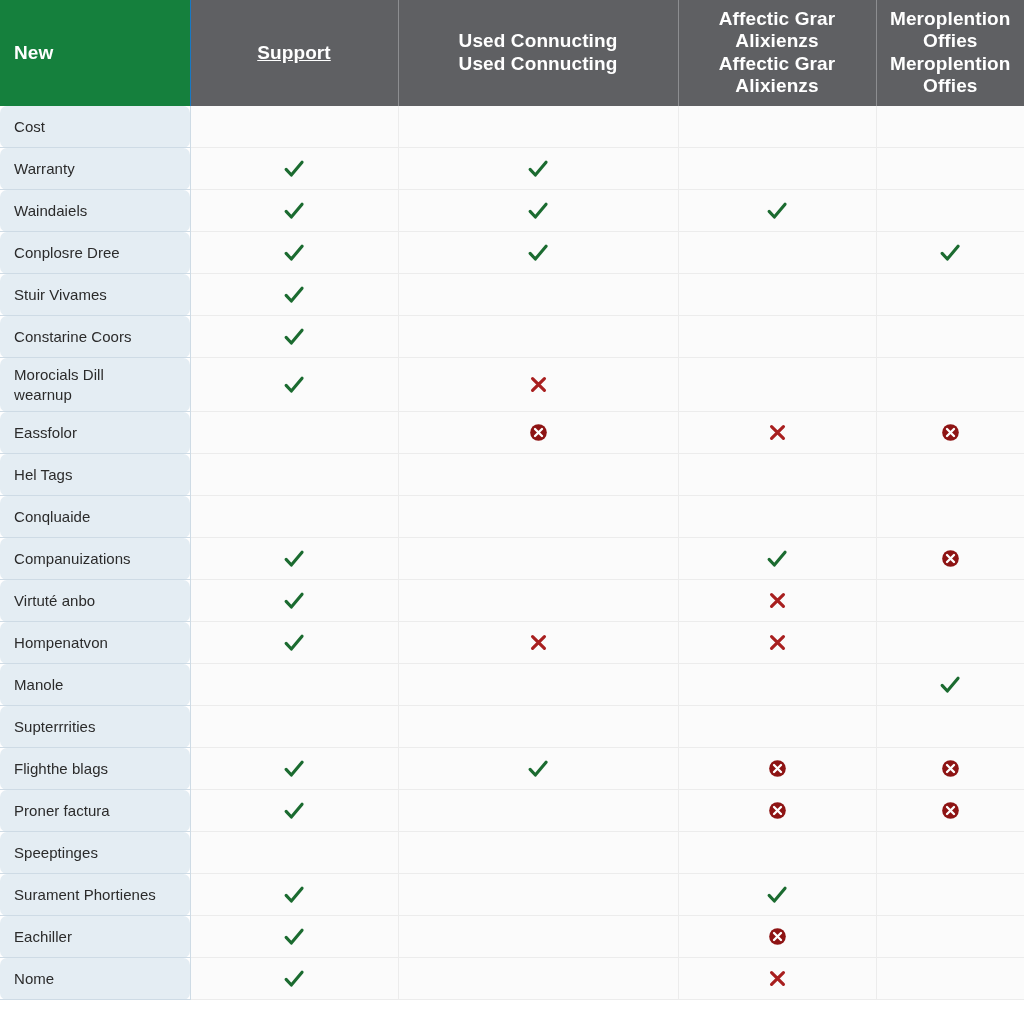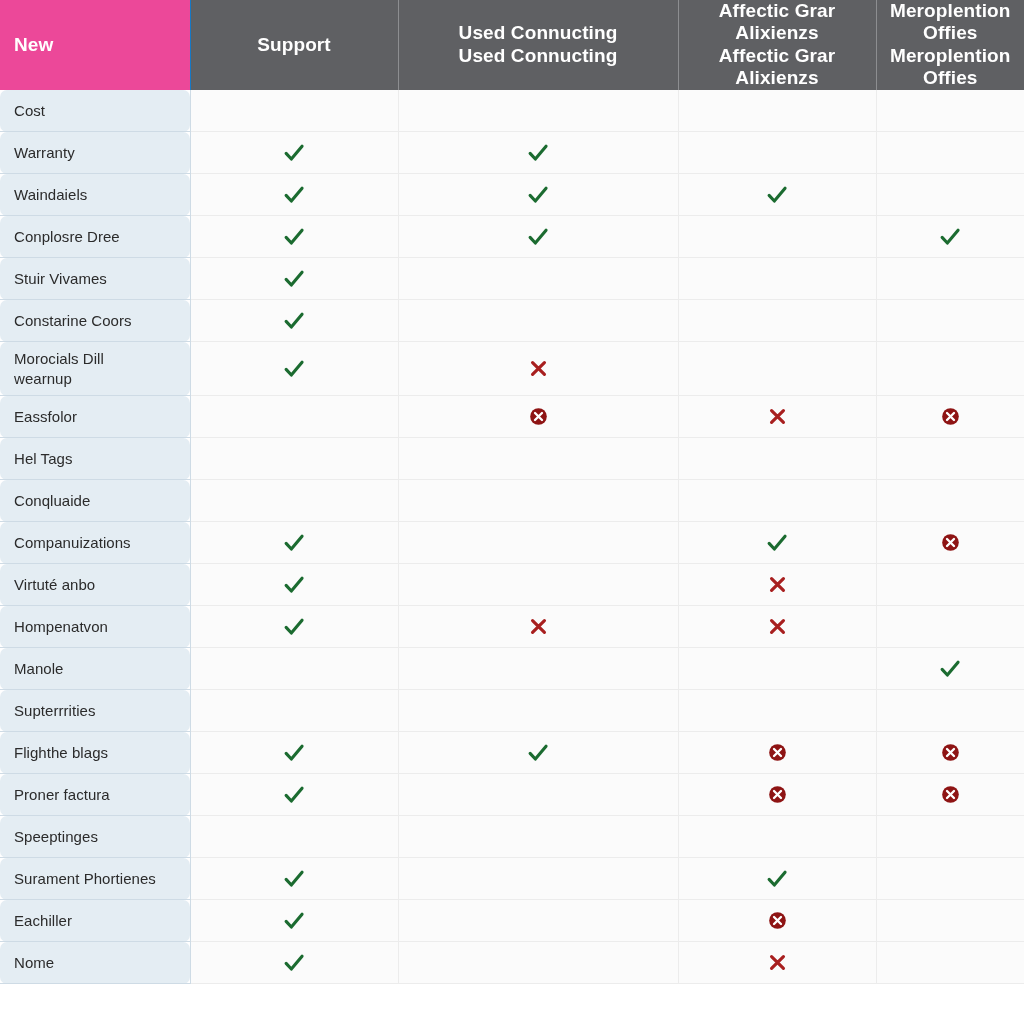--- a/index.html
+++ b/index.html
@@ -17,21 +17,21 @@
     position: relative;
     overflow: hidden;
   }
   table.cmp {
     width: 1024px;
     border-collapse: collapse;
     table-layout: fixed;
   }
   
   thead th {
-    padding: 0;
+    padding: 8px;
     margin: 15px;
     vertical-align: middle;
     text-align: center;
     height: 59px;
     font-size: 19px;
     font-weight: bold;
     color: #ffffff;
     line-height: 1.18;
     letter-spacing: .1px;
     box-sizing: border-box;
@@ -102,24 +102,24 @@
   <table class="cmp">
     <colgroup>
       <col style="width:190px">
       <col style="width:208px">
       <col style="width:280px">
       <col style="width:198px">
       <col style="width:148px">
     </colgroup>
     <thead>
       <tr>
-        <th class="h-label" style="background: #ec4899;">
+        <th class="h-label" style="background: #15803d;">
             <span style="display: block;">New</span>
           </th>
-        <th class="h-col first" style="background: rgb(95, 96, 99);">
+        <th class="h-col first" style="background: rgb(95, 96, 99); text-decoration: underline;">
             <span style="display: block;">Support</span>
           </th>
         <th class="h-col" style="background: rgb(95, 96, 99);">
             <span style="display: block;">Used
 Connucting</span>
             <span style="display: block;">Used
 Connucting</span>
           </th>
         <th class="h-col" style="background: rgb(95, 96, 99);">
             <span style="display: block;">Affectic Grar

